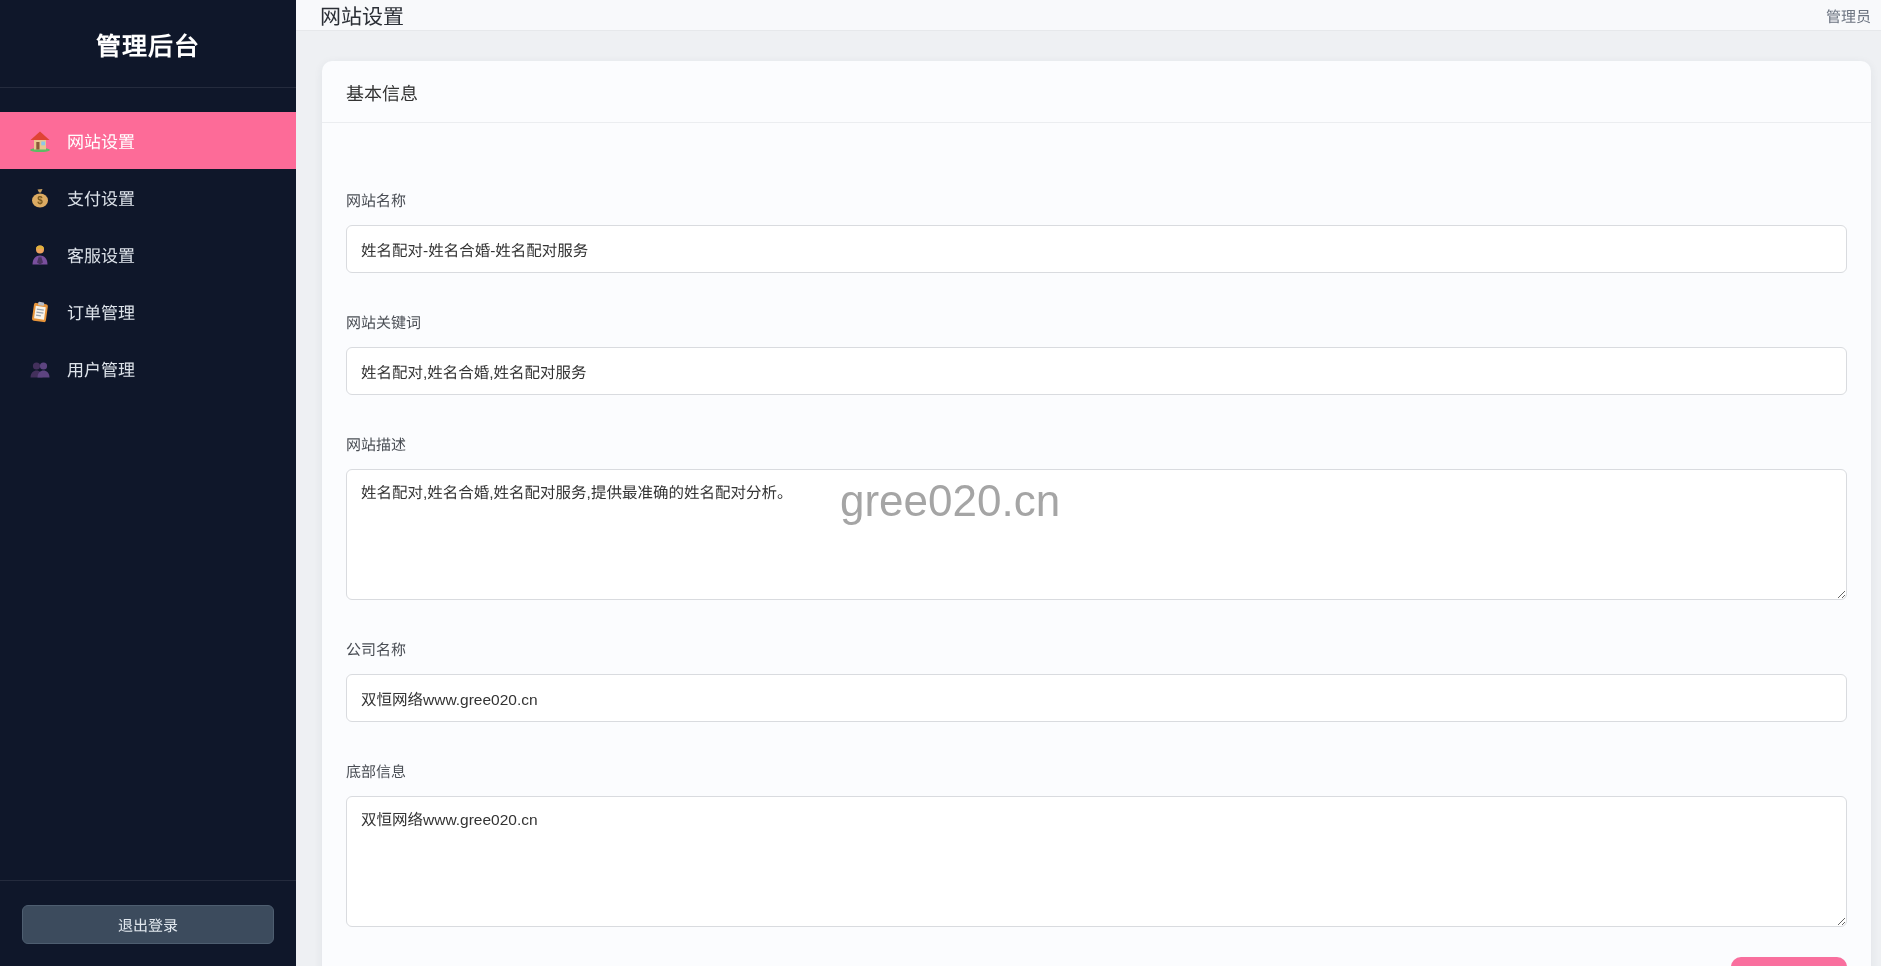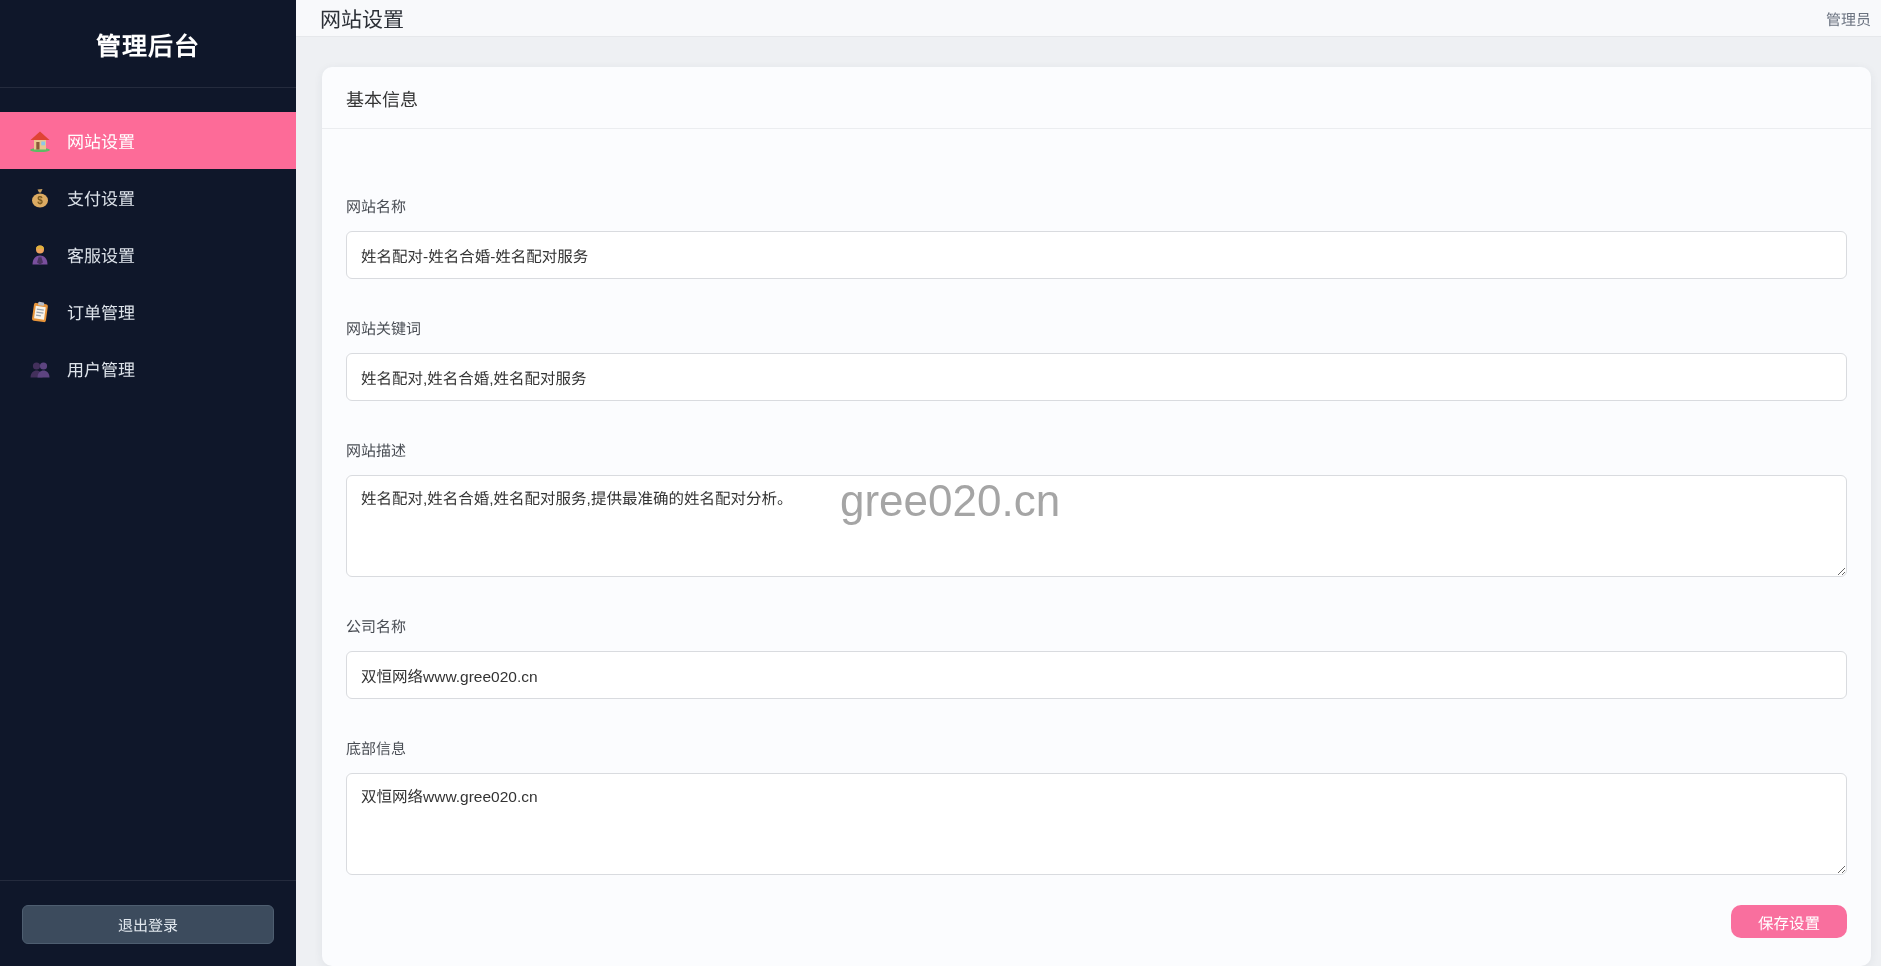--- a/index.html
+++ b/index.html
@@ -59,21 +59,21 @@
   .card-body{ padding:28px 24px 28px; }
 
   .field{ margin-bottom:30px;margin-top:40px; }
   .field-label{ font-size:15px; color:#4a4e55; line-height:20px; margin-bottom:14px; }
   .text-input{
     width:100%; height:48px; border:1px solid #d9dbdf; border-radius:6px;
     background:#ffffff; padding:4px 14px; font-size:15.5px; color:#333;
     font-family:inherit; outline:none;
   }
   .textarea-input{
-    width:100%; height:102px; border:1px solid #d9dbdf; border-radius:6px;
+    width:100%; height:131px; border:1px solid #d9dbdf; border-radius:6px;
     background:#ffffff; padding:11px 14px; font-size:15.5px; color:#333;
     font-family:inherit; outline:none; resize:both; display:block; line-height:1.5;
   }
   .save-row{ display:flex; justify-content:flex-end; margin-top:0; }
   .save-btn{
     height:33px; padding:0 27px; background:#f96f9e; border:none;
     border-radius:10px; color:#ffffff; font-size:15.5px; cursor:pointer;
     font-family:inherit;
   }
 

